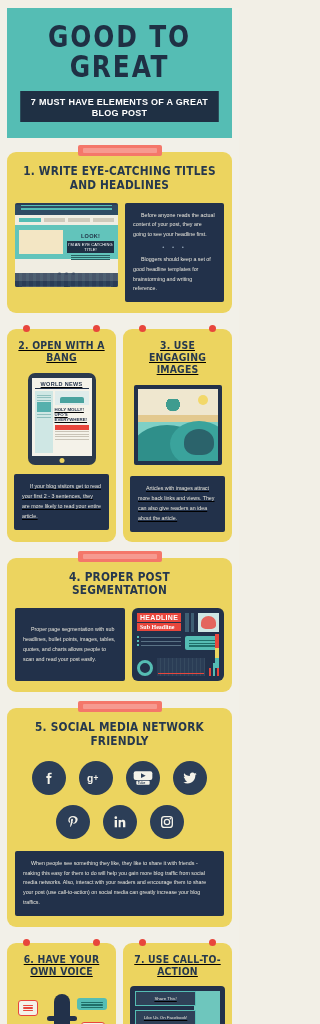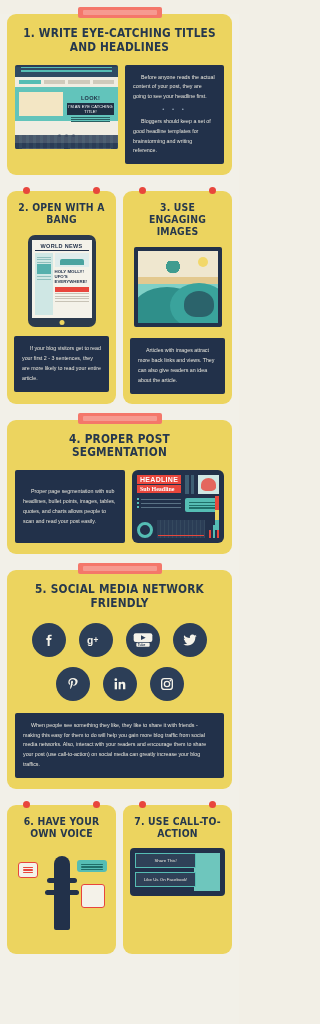--- a/index.html
+++ b/index.html
@@ -124,21 +124,21 @@
   .dotsrow { text-align:center; background:#f0ede2; padding:2px 0; }
   .dotsrow i { display:inline-block; width:3px; height:3px; border-radius:50%; background:#9aa2a8; margin:0 2px;}
   .cards2 { display:flex; gap:6px; padding:5px 7px; }
   .cards2 > div { flex:1; }
   .cards2 .ph { height:12px; background:#f3e6c4; margin-bottom:2px; }
   .skyline { position:absolute; bottom:0; left:0; right:0; height:14px;
     background: repeating-linear-gradient(90deg,#2a3c56 0 4px,#32485f 4px 7px); opacity:.85; }
   .s1-panel { flex: 1; }
 
   
-  .row2 { display: flex; gap: 7px; margin: 16px 7px 16px 7px; }
+  .row2 { display: flex; gap: 7px; margin: 16px 7px 16px 7px; text-decoration: underline; }
   .row2 > .card { flex: 1; min-width: 0; padding: 11px 7px 10px 7px; }
 
   
   .tablet {
     width: 68px; height: 92px; margin: 9px auto 0 auto;
     background: #2b3a4d; border-radius: 7px; padding: 5px 4px 9px 4px;
     position: relative;
   }
   .tablet .screen { background: #f4f2e9; height: 100%; padding: 3px; }
   .tablet .home {
@@ -255,20 +255,24 @@
   }
   .hand {
     position:absolute; right:-2px; top:38px; width:42px; height:30px; z-index:3;
   }
 </style>
 </head>
 <body>
 
 <div class="page">
 
+  <div class="header">
+    <div class="header-title">GOOD TO GREAT</div>
+    <div class="header-sub">7 MUST HAVE ELEMENTS OF A GREAT BLOG POST</div>
+  </div>
 
   <div class="card full">
     <div class="tab"></div>
     <div class="sec-title">1. WRITE EYE-CATCHING TITLES AND HEADLINES</div>
     <div class="s1-body">
       <div class="s1-art">
         <div class="browser-bar">
             <i></i>
             <i></i>
           </div>

